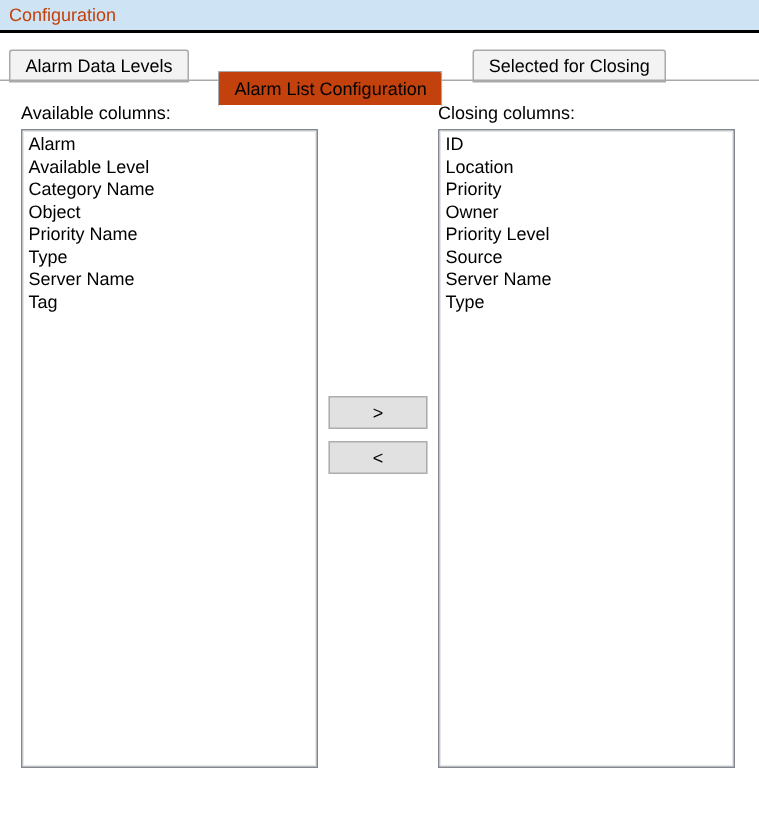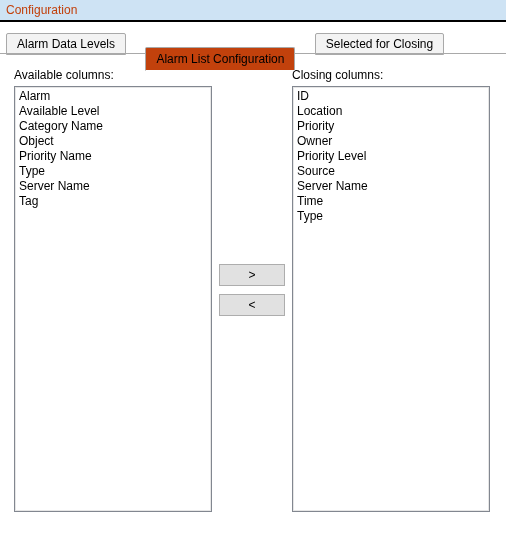--- a/index.html
+++ b/index.html
@@ -152,21 +152,20 @@
       <div class="col">
         <div class="col-label">Closing columns:</div>
         <div class="listbox" id="selected-list">
             <div>ID</div>
             <div>Location</div>
             <div>Priority</div>
             <div>Owner</div>
             <div>Priority Level</div>
             <div>Source</div>
             <div>Server Name</div>
-            <div>Time</div>
             <div>Type</div>
           </div>
       </div>
 
     </div>
   </div>
 
 </div>
 
 </body></html>

